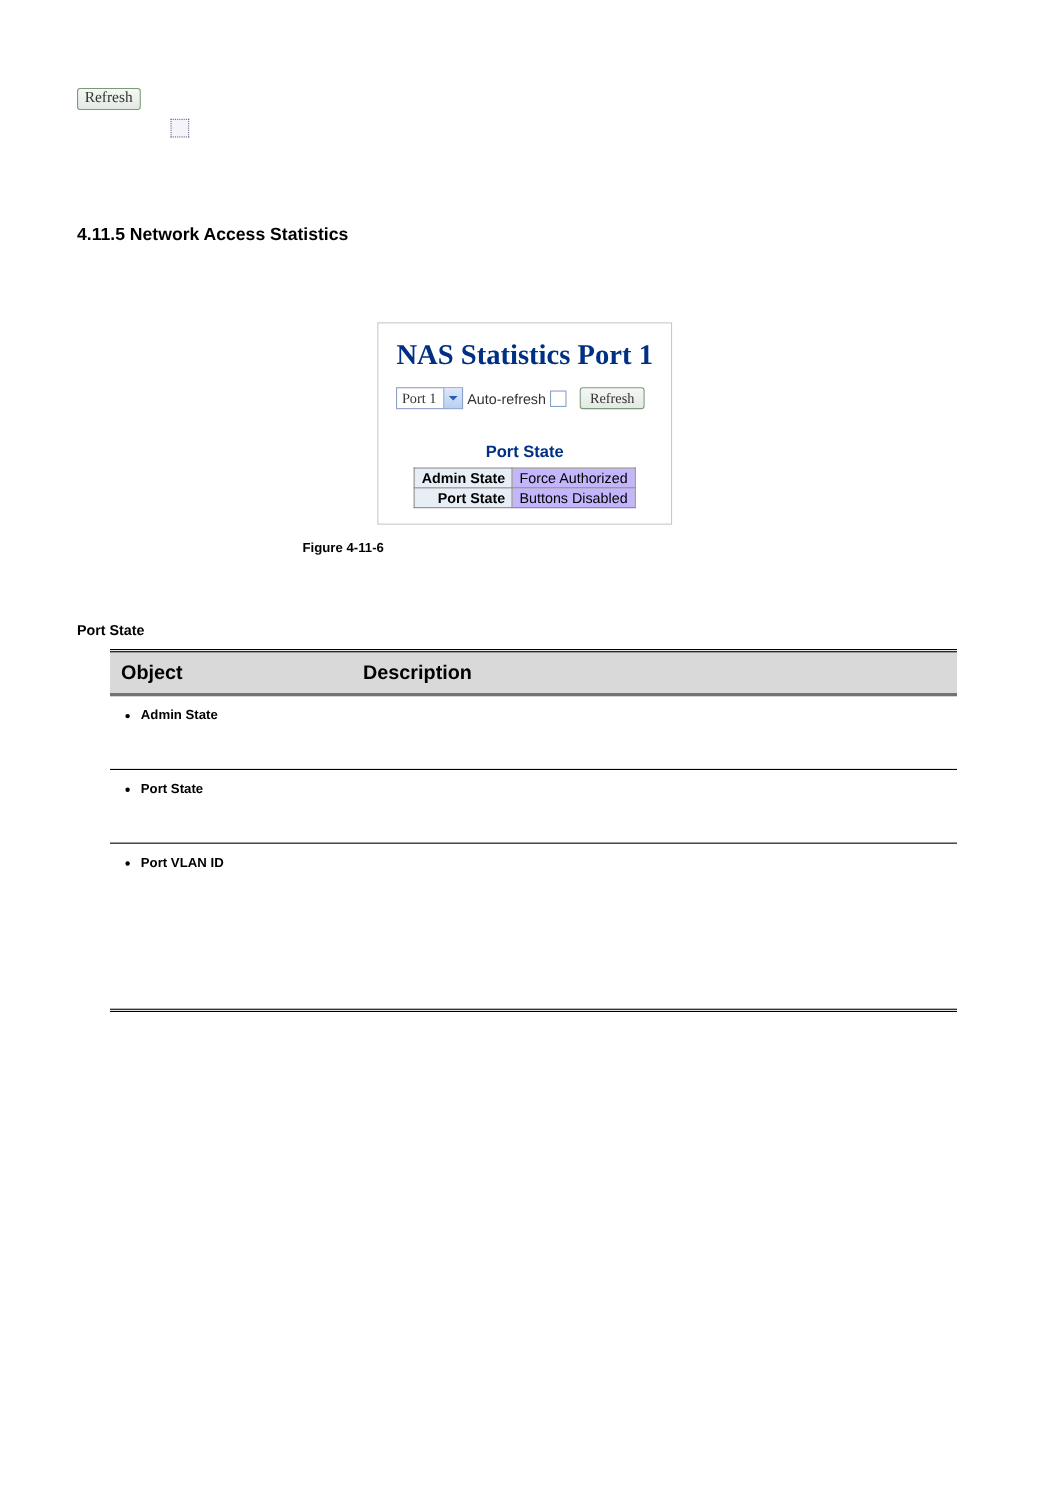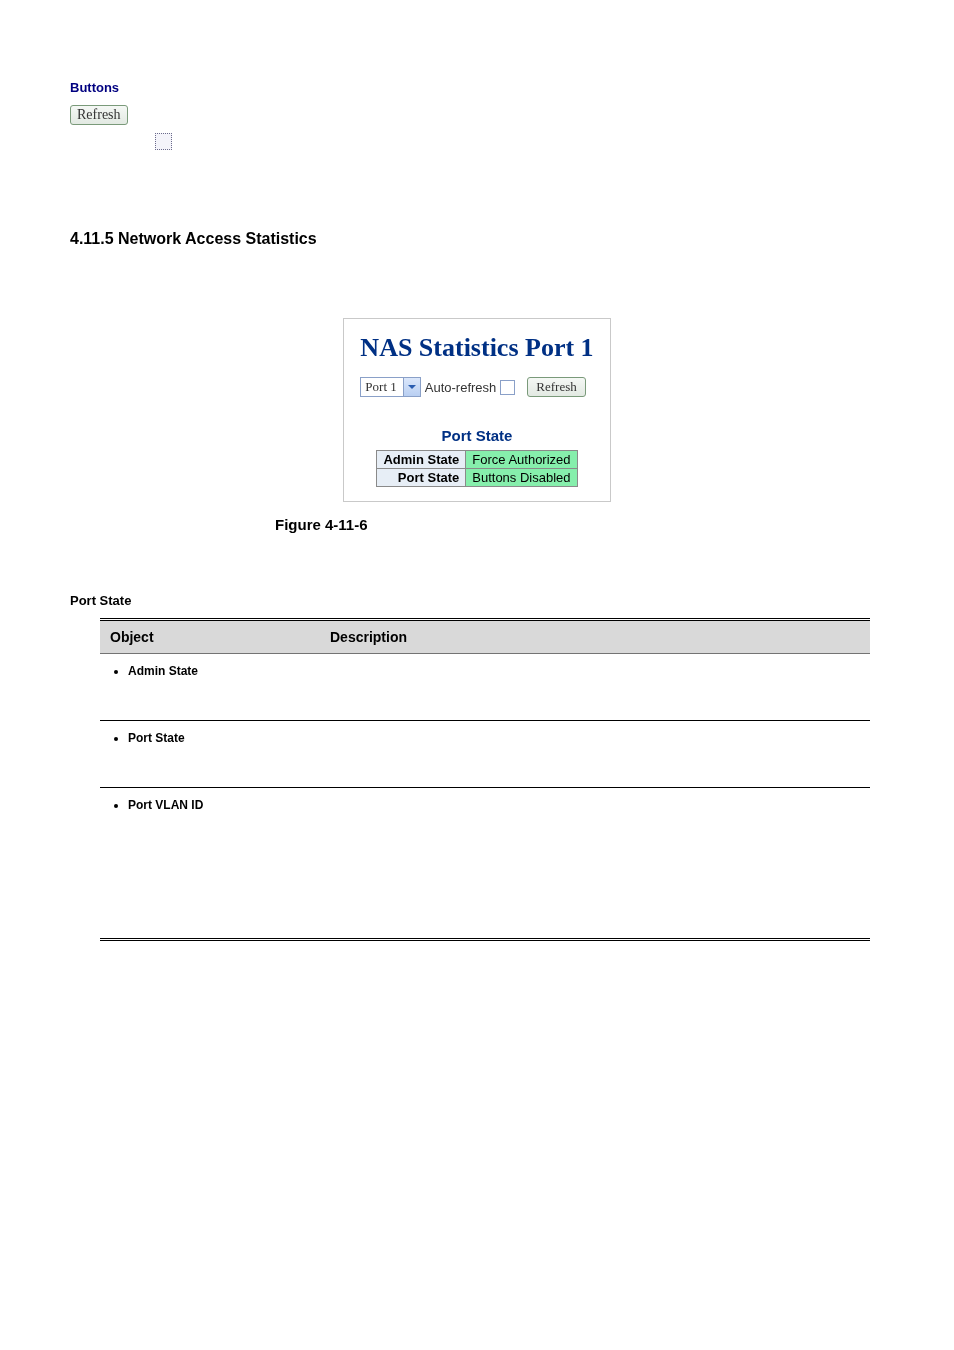--- a/index.html
+++ b/index.html
@@ -140,53 +140,53 @@
     font-size: 13px;
     text-align: left;
   }
   .state-table td.lbl {
     font-weight: bold;
     background: #e7eef6;
     text-align: right;
     white-space: nowrap;
   }
   .state-table td.val {
-    background: #86efac;
+    background: #c4b5fd;
     white-space: nowrap;
   }
   .figure-caption {
     text-align: left;
     margin-top: 14px;
     font-weight: bold;
-    font-size: 15px;
+    font-size: 12px;
     padding-left: 205px;
   }
   .portstate-h {
     font-weight: bold;
     font-size: 13px;
     margin-top: 60px;
     margin-bottom: 10px;
   }
   .desc-table-wrap {
     margin-left: 30px;
   }
   table.desc {
     border-collapse: collapse;
     width: 770px;
   }
   table.desc thead tr {
     border-top: 3px double #000;
   }
   table.desc th {
     text-align: left;
-    font-size: 14px;
+    font-size: 18px;
     font-weight: bold;
     background: #d9d9d9;
     padding: 8px 10px;
-    border-bottom: 1px solid #737373;
+    border-bottom: 3px solid #737373;
   }
   table.desc td {
     padding: 10px 10px;
     vertical-align: top;
     border-bottom: 1px solid #000;
     font-size: 12px;
     font-weight: bold;
   }
   table.desc td.obj {
     width: 200px;
@@ -202,21 +202,20 @@
   table.desc tr.xtall td { height: 130px; }
   table.desc tr.last td {
     border-bottom: 3px double #000;
   }
 </style>
 </head>
 <body>
 
 <div class="page">
 
-  <div class="h-buttons">Buttons</div>
 
   <div class="refresh-btn">Refresh</div>
 
   <div class="small-checkbox-row">
     <span class="checkbox-img"></span>
   </div>
 
   <div class="section-title">4.11.5 Network Access Statistics</div>
 
   <div class="figure-wrap">

